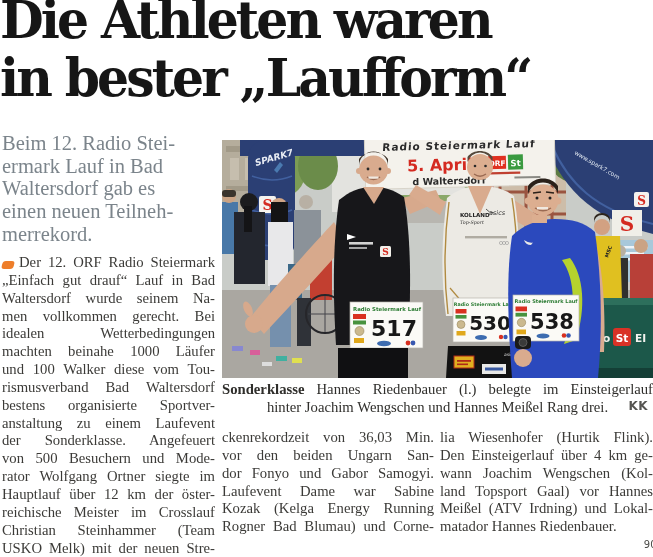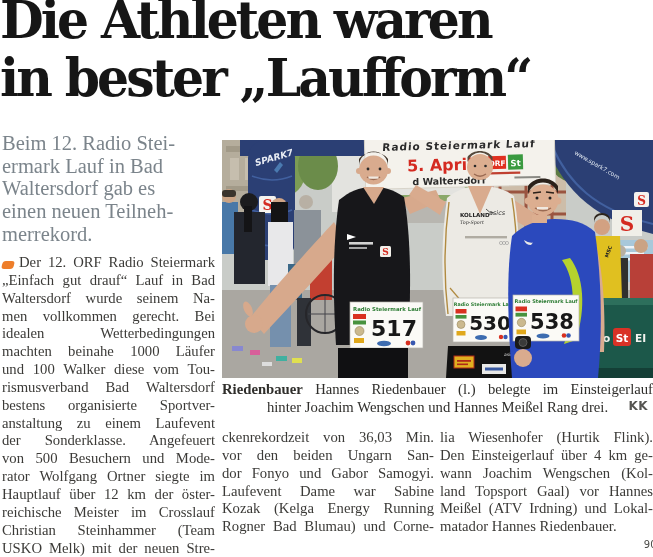--- a/index.html
+++ b/index.html
@@ -312,21 +312,21 @@
         <g>
           <rect x="293" y="196" width="16" height="13" rx="4" fill="#1a1a1a"></rect>
           <circle cx="301" cy="202.5" r="4" fill="#3a3a3a" stroke="#666" stroke-width="0.8"></circle>
         </g>
         <circle cx="301" cy="218" r="9" fill="#d9ab8e"></circle>
       </g>
     </svg>
   </figure>
 
   <div class="caption">
-    <div class="cap-line1"><b>Riedenbauer</b> <span>Hannes Riedenbauer (l.) belegte im Einsteigerlauf</span></div>
+    <div class="cap-line1"><b>Sonderklasse</b> <span>Hannes Riedenbauer (l.) belegte im Einsteigerlauf</span></div>
     <div class="cap-line2"><span>hinter Joachim Wengschen und Hannes Meißel Rang drei.</span></div>
     <span class="credit">KK</span>
   </div>
 
   <div class="bodycol col2">
       <div class="tline">ckenrekordzeit von 36,03 Min.</div>
       <div class="tline">vor den beiden Ungarn San-</div>
       <div class="tline">dor Fonyo und Gabor Samogyi.</div>
       <div class="tline">Laufevent Dame war Sabine</div>
       <div class="tline">Kozak (Kelga Energy Running</div>

